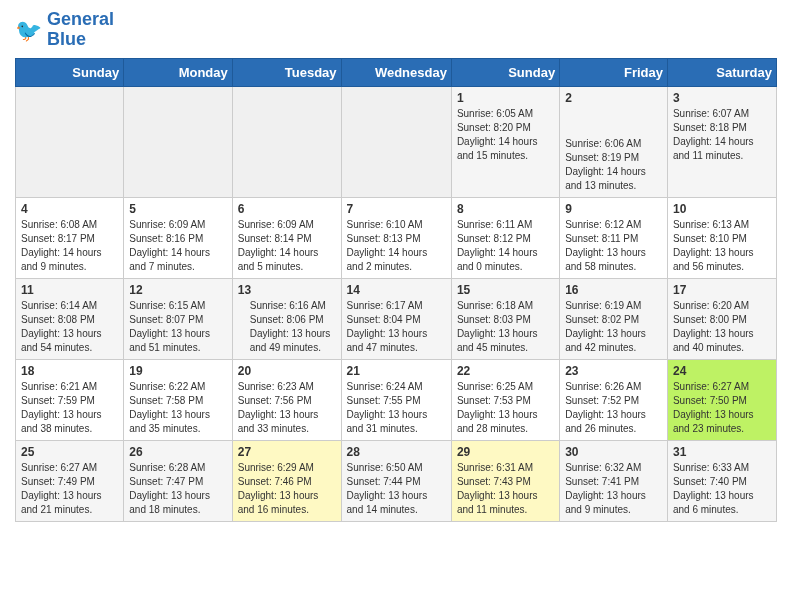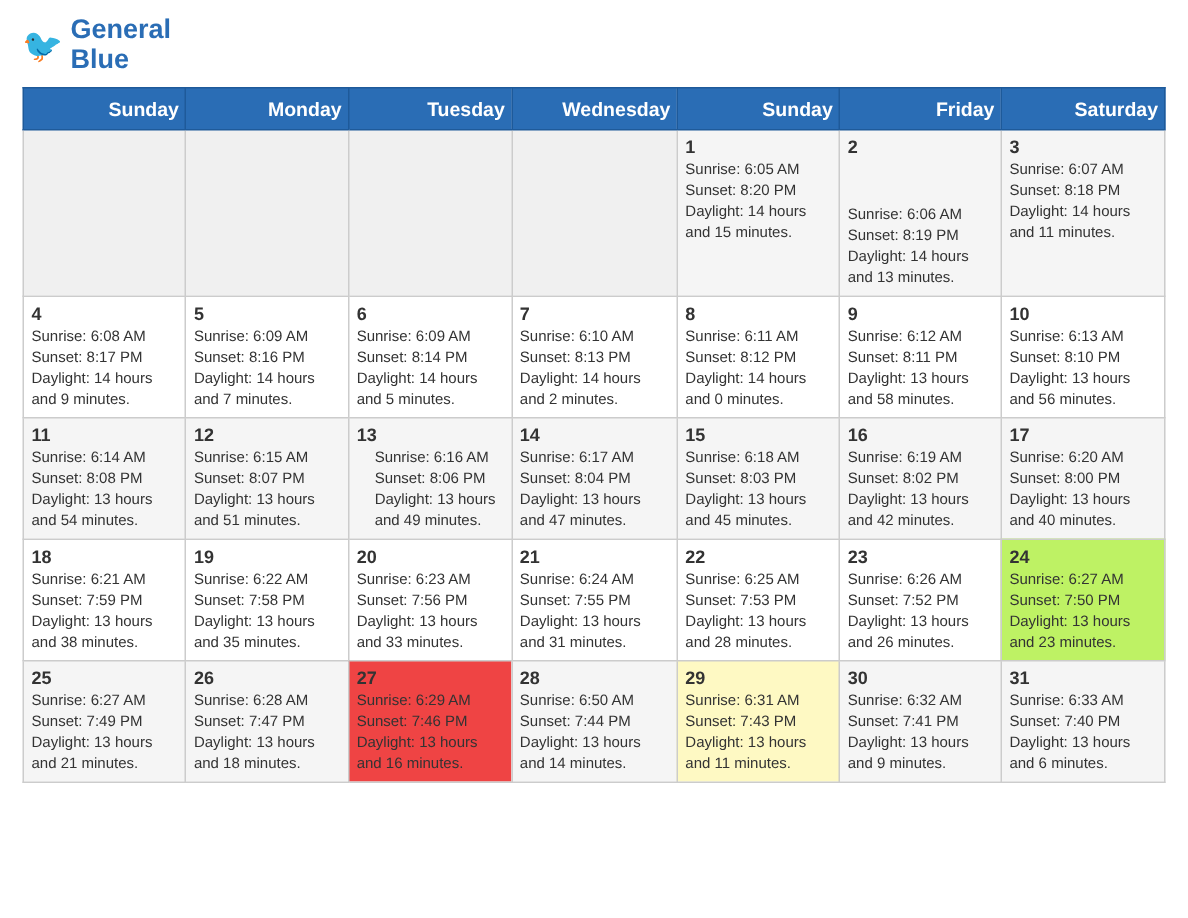--- a/index.html
+++ b/index.html
@@ -312,21 +312,21 @@
 Daylight: 13 hours
 and 21 minutes.</div>
         </td>
         <td style="background: rgb(245, 245, 245);">
           <div class="day-number">26</div>
           <div class="day-info" style="white-space: pre-line;">Sunrise: 6:28 AM
 Sunset: 7:47 PM
 Daylight: 13 hours
 and 18 minutes.</div>
         </td>
-        <td style="background: #ef4444;">
+        <td style="background: #fef9c3;">
           <div class="day-number">27</div>
           <div class="day-info" style="white-space: pre-line;">Sunrise: 6:29 AM
 Sunset: 7:46 PM
 Daylight: 13 hours
 and 16 minutes.</div>
         </td>
         <td style="background: rgb(245, 245, 245);">
           <div class="day-number">28</div>
           <div class="day-info" style="white-space: pre-line;">Sunrise: 6:50 AM
 Sunset: 7:44 PM

